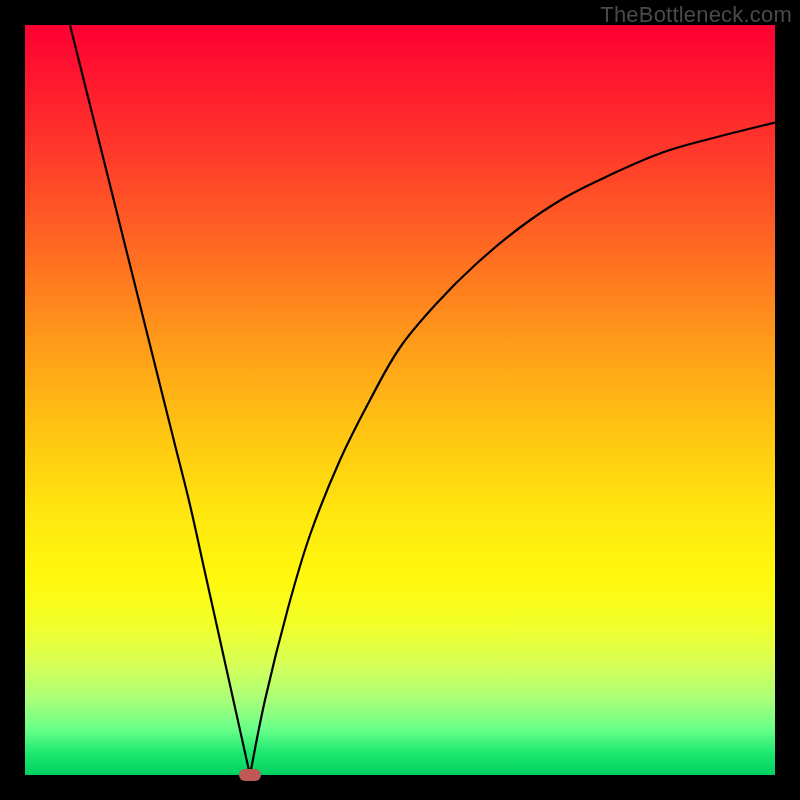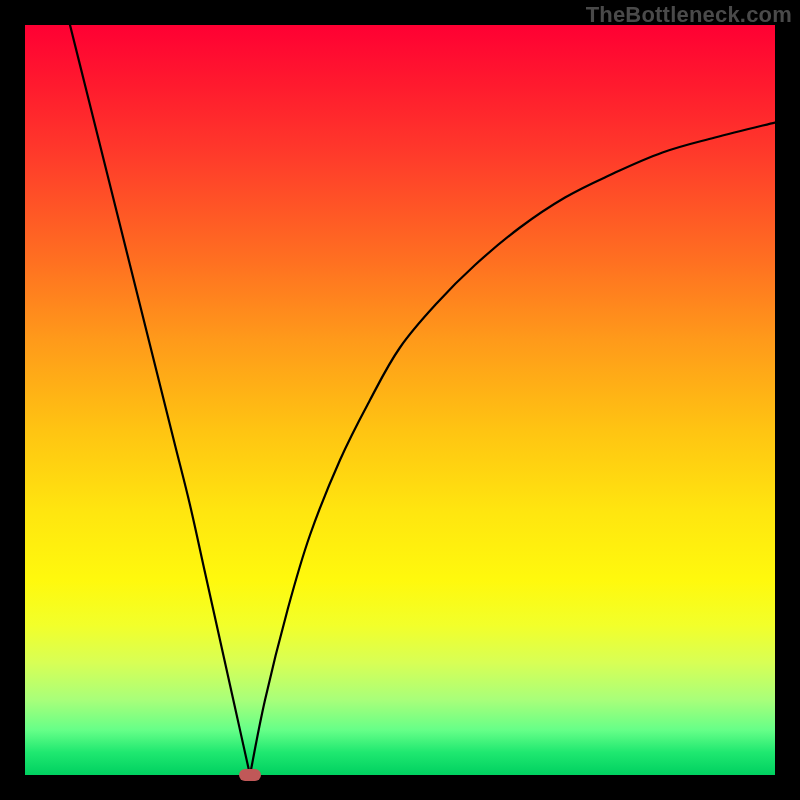--- a/index.html
+++ b/index.html
@@ -37,21 +37,21 @@
       #1fe870 97%,
       #00d060 100%
     );
   }
   .watermark {
     position: absolute;
     top: 2px;
     right: 8px;
     color: #4a4a4a;
     font-size: 22px;
-    font-weight: 700;
+    font-weight: 400;
     letter-spacing: 0.2px;
     pointer-events: none;
   }
   svg.curve {
     position: absolute;
     inset: 0;
   }
   .marker {
     position: absolute;
     width: 22px;

